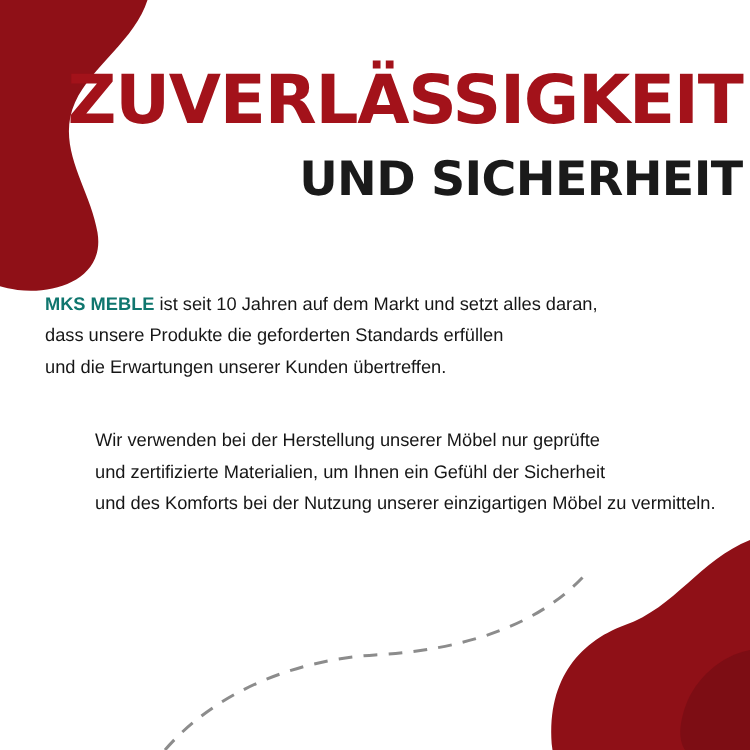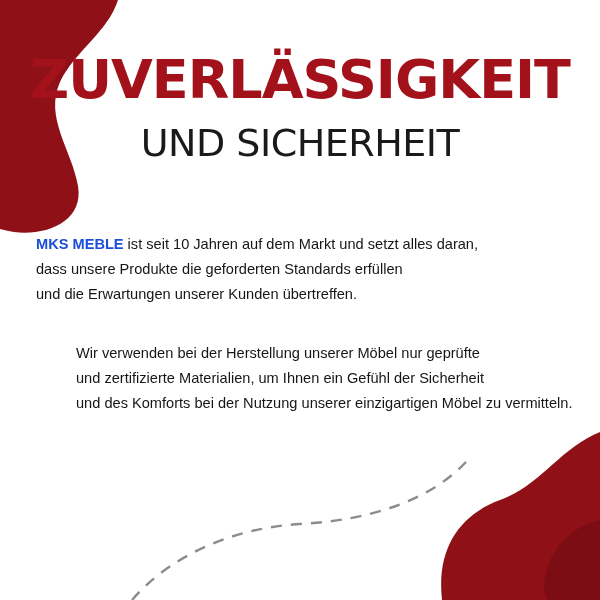--- a/index.html
+++ b/index.html
@@ -29,35 +29,35 @@
   }
   .content {
     position: relative;
     z-index: 5;
   }
   .headline-block {
     position: absolute;
     left: 0;
     top: 52px;
     width: 600px;
-    text-align: center;
+    text-align: right;
   }
   .headline-main {
     font-family: "DejaVu Sans", sans-serif;
     font-weight: bold;
     font-size: 54px;
     letter-spacing: -1px;
     color: #a3121a;
     line-height: 1.05;
     margin: 0;
     padding: 0 6px;
   }
   .headline-sub {
     font-family: "DejaVu Sans", sans-serif;
-    font-weight: normal;
+    font-weight: bold;
     font-size: 38px;
     letter-spacing: -0.5px;
     color: #1a1a1a;
     line-height: 1.1;
     margin: 14px 0 0 0;
     padding: 0 6px;
   }
   .body-block {
     position: absolute;
     left: 36px;
@@ -72,21 +72,21 @@
     margin: 0 0 30px 0;
     white-space: pre-line;
   }
   .para.second {
     margin-bottom: 0;
     margin-top: 34px;
     margin-left: 40px;
   }
   .brand {
     font-weight: bold;
-    color: #1d4ed8;
+    color: #0f766e;
   }
 </style>
 </head>
 <body>
 
 <div class="poster">
 
   <svg class="deco-layer" viewBox="0 0 600 600" xmlns="http://www.w3.org/2000/svg">
 
     <path d="M0,0 L118,0 C108,32 74,52 60,82 C44,118 72,150 78,186 C84,222 46,236 14,232 C8,231 4,230 0,229 Z" fill="#8f1017"></path>

